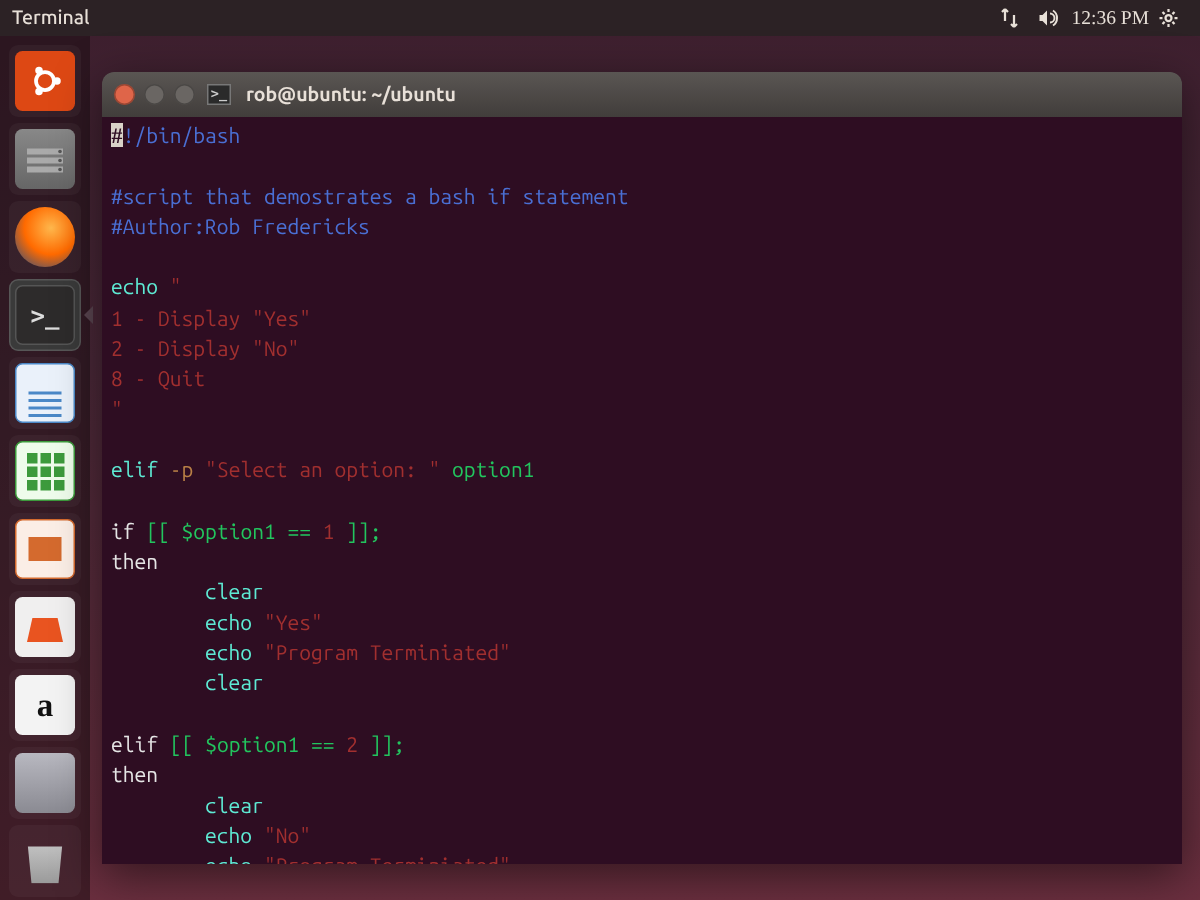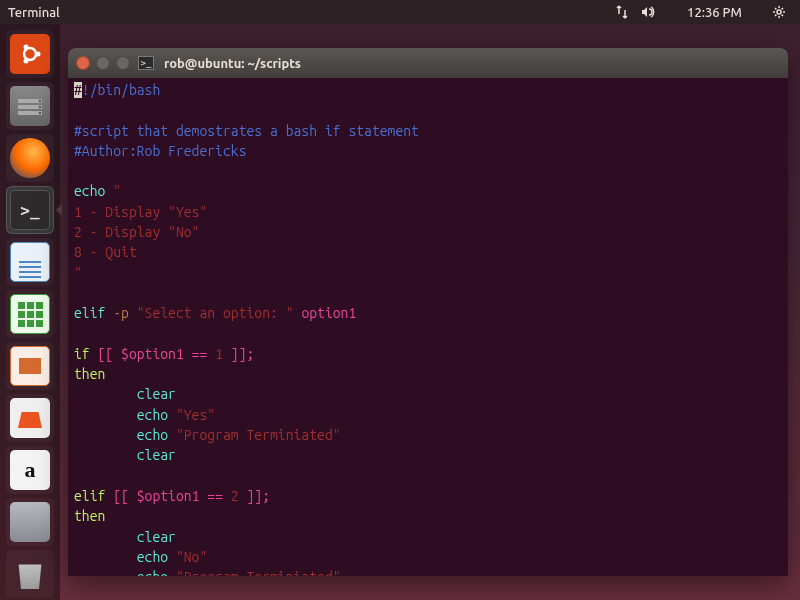--- a/index.html
+++ b/index.html
@@ -18,21 +18,21 @@
   display: flex;
   align-items: center;
   padding: 0 8px;
   color: #e8e0d8;
   font-size: 13px;
   font-weight: 500;
 }
 .menubar .app-title { flex: 0 0 auto; }
 .menubar .spacer { flex: 1; }
 .menubar .indicator { margin: 0 6px; display: inline-flex; align-items: center; }
-.menubar .clock { margin: 0 24px; }
+.menubar .clock { margin: 0 0; font-family: Liberation Serif, serif; }
 
 
 .launcher {
   position: absolute;
   left: 0; top: 24px; bottom: 0;
   width: 60px;
   background: rgba(30,15,20,0.55);
   display: flex; flex-direction: column;
   align-items: center;
   padding-top: 6px;
@@ -106,22 +106,22 @@
   background:#2e0d22;
   color:#d8d2c8;
   font:14px/1.45 "Ubuntu Mono","DejaVu Sans Mono",monospace;
   padding:2px 6px;
   white-space:pre;
   overflow:hidden;
 }
 .c-comment{color:#4a6fd4;text-align:center;}
 .c-cmd{color:#5eead4;}
 .c-str{color:#a12f2f;}
-.c-op{color:#ec4899;}
-.c-key{color:#bef264;margin-top:23px;}
+.c-op{color:#22c55e;}
+.c-key{color:#e5e5e5;margin-top:23px;}
 .c-flag{color:#b87f46;}
 .cursor{background:#d8d2c8;color:#2e0d22;}
 </style>
 </head>
 <body>
 
 <div class="menubar">
   <span class="app-title">Terminal</span>
   <span class="spacer"></span>
   <span class="indicator">
@@ -221,21 +221,21 @@
 </div>
 
 <div class="termwin">
   <div class="titlebar">
     <span class="wbtn close"></span>
     <span class="wbtn"></span>
     <span class="wbtn"></span>
     <span class="termglyph">
         <span>&gt;_</span>
       </span>
-    <span>rob@ubuntu: ~/scripts</span>
+    <span>rob@ubuntu: ~/ubuntu</span>
   </div>
   <div class="termbody"><span class="c-comment"><span class="cursor">#</span><span>!/bin/bash</span></span>
 <span></span>
 <span class="c-comment">#script that demostrates a bash if statement</span>
 <span class="c-comment">#Author:Rob Fredericks</span>
 <span></span>
 <span class="c-cmd">echo</span><span class="c-str"> "</span>
 <span class="c-str">1 - Display "Yes"</span>
 <span class="c-str">2 - Display "No"</span>
 <span class="c-str">8 - Quit</span>

